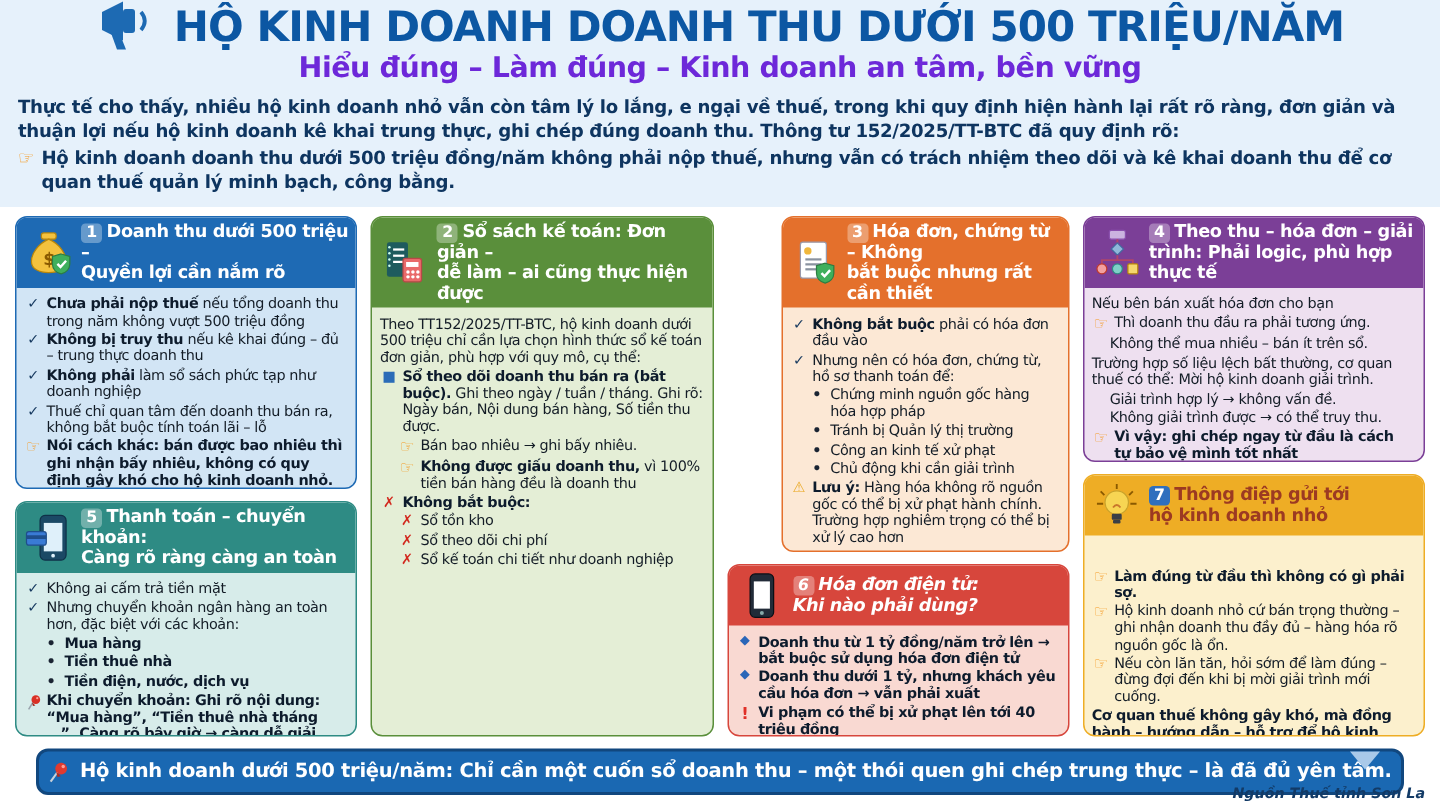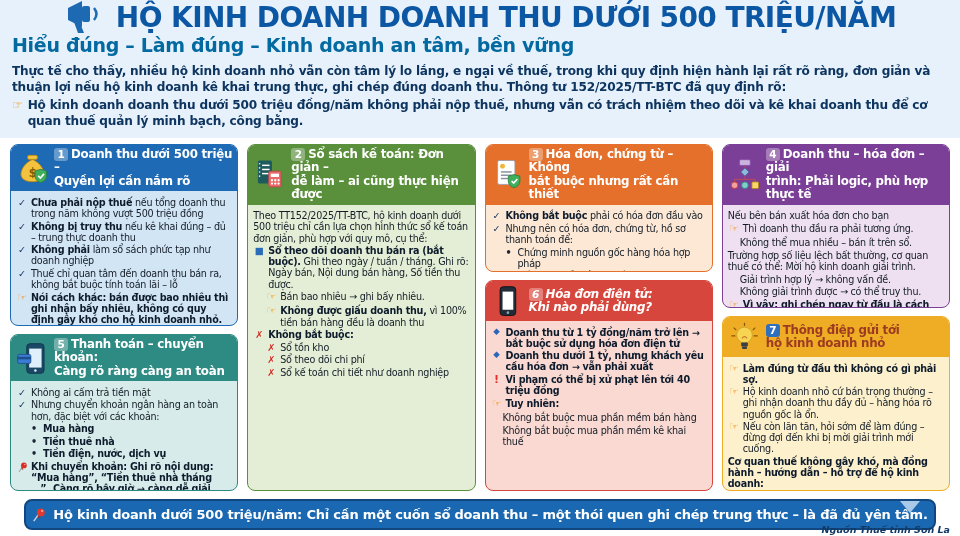--- a/index.html
+++ b/index.html
@@ -2,21 +2,21 @@
 <html><head>
 <meta charset="utf-8">
 <style>
   html,body{margin:0;padding:0;background:#fff;}
   .page{width:960px;height:536px;position:relative;overflow:hidden;background:#ffffff;
         font-family:"DejaVu Sans","Liberation Sans",sans-serif;}
   
   .top{background:#e6f1fb;height:138px;box-sizing:border-box;padding:0 12px 0;}
   .title-row{display:flex;align-items:center;justify-content:center;gap:12px;}
   .main-title{margin:0;font-size:28px;font-weight:bold;color:#0c57a3;letter-spacing:-0.6px;white-space:nowrap;}
-  .subtitle{font-size:19px;font-weight:bold;color:#0369a1;margin-top:0px;letter-spacing:-0.3px;}
+  .subtitle{text-align:center;font-size:19px;font-weight:bold;color:#6d28d9;margin-top:0px;letter-spacing:-0.3px;}
   .intro{margin-top:7px;font-size:12.1px;font-weight:bold;color:#0e3560;line-height:1.33;letter-spacing:-0.2px;}
   .intro2{display:flex;gap:5px;margin-top:2px;}
   .hand-glyph{color:#f59a23;flex:none;font-weight:bold;}
   
   .grid{display:flex;gap:9px;padding:6px 10px 0;height:347px;box-sizing:content-box;}
   .col{flex:1;display:flex;flex-direction:column;gap:8px;min-width:0;}
   .card{border-radius:8px;overflow:hidden;display:flex;flex-direction:column;box-sizing:border-box;border:1.5px solid #888;}
   .chead{display:flex;align-items:center;gap:5px;padding:3px 5px;min-height:40px;box-sizing:border-box;}
   .cicon{flex:none;width:33px;height:33px;display:flex;align-items:center;justify-content:center;}
   .cicon svg{width:33px;height:33px;}
@@ -217,21 +217,21 @@
               <span class="it-text"><span>Sổ theo dõi chi phí</span></span>
             </div>
             <div class="item ind1">
               <span class="mk mk-x">✗</span>
               <span class="it-text"><span>Sổ kế toán chi tiết như doanh nghiệp</span></span>
             </div>
           </div>
         </div>
       </div>
       <div class="col">
-        <div class="card" style="background: rgb(252, 232, 213); border-color: rgb(228, 112, 44); height: 128px;">
+        <div class="card" style="background: rgb(252, 232, 213); border-color: rgb(228, 112, 44); height: 224px; margin-left: 36px;">
           <div class="chead" style="background: rgb(228, 112, 44);">
             <span class="cicon">
               <svg viewBox="0 0 40 40">
                 <rect x="8" y="3" width="21" height="29" rx="2" fill="#fff" stroke="#99a"></rect>
                 <circle cx="14" cy="10" r="3" fill="#f0b73c"></circle>
                 <rect x="12" y="16" width="13" height="1.8" fill="#8a93a0"></rect>
                 <rect x="12" y="20" width="13" height="1.8" fill="#8a93a0"></rect>
                 <rect x="12" y="24" width="9" height="1.8" fill="#8a93a0"></rect>
                 <path d="M28 20 l7 2 v6 c0 4 -3 7 -7 8 c-4 -1 -7 -4 -7 -8 v-6 z" fill="#3faf5c" stroke="#2c7d42"></path>
                 <path d="M25 28 l2.5 2.5 L32 25.5" stroke="#fff" stroke-width="2" fill="none"></path>
@@ -321,21 +321,21 @@
                 <rect x="14" y="2" width="13" height="7" rx="1.5" fill="#cbb3e0" stroke="#8a4fae"></rect>
                 <path d="M20.5 9 V13" stroke="#b0456a" stroke-width="1.5"></path>
                 <path d="M20.5 12 l5 5 -5 5 -5 -5 z" fill="#8fb8da" stroke="#45669e"></path>
                 <path d="M20.5 22 V26 M8 30 V26 H33 V30" stroke="#b0456a" stroke-width="1.5" fill="none"></path>
                 <circle cx="8" cy="33" r="4" fill="#f2a0a0" stroke="#c0392b"></circle>
                 <circle cx="20.5" cy="33" r="4" fill="#7fd0c8" stroke="#2e8b84"></circle>
                 <rect x="29" y="29" width="8" height="8" rx="1" fill="#f5d76e" stroke="#b8860b"></rect>
               </svg>
             </span>
             <div class="ctitle" style="color: rgb(255, 255, 255);">
-              <div><span class="badge" style="background: rgba(255, 255, 255, 0.32);">4</span><span>Doanh thu – hóa đơn – giải</span></div>
+              <div><span class="badge" style="background: rgba(255, 255, 255, 0.32);">4</span><span>Theo thu – hóa đơn – giải</span></div>
               <div>trình: Phải logic, phù hợp thực tế</div>
             </div>
           </div>
           <div class="cbody">
             <div class="item">
               <span class="it-text"><span>Nếu bên bán xuất hóa đơn cho bạn</span></span>
             </div>
             <div class="item">
               <span class="mk mk-hand">☞</span>
               <span class="it-text"><span>Thì doanh thu đầu ra phải tương ứng.</span></span>
@@ -351,21 +351,21 @@
             </div>
             <div class="item ind1">
               <span class="it-text"><span>Không giải trình được → có thể truy thu.</span></span>
             </div>
             <div class="item">
               <span class="mk mk-hand">☞</span>
               <span class="it-text bold"><b class="lead">Vì vậy: ghi chép ngay từ đầu là cách tự bảo vệ mình tốt nhất</b> <span></span></span>
             </div>
           </div>
         </div>
-        <div class="card" style="background: rgb(252, 240, 205); border-color: rgb(238, 173, 37); flex: 1 1 0%;">
+        <div class="card" style="background: rgb(252, 240, 205); border-color: rgb(238, 173, 37); flex: 1 1 0%; gap: 16px;">
           <div class="chead" style="background: rgb(238, 173, 37);">
             <span class="cicon">
               <svg viewBox="0 0 40 40">
                 <g stroke="#8a5a00" stroke-width="1.5">
                   <path d="M20 2 V6"></path>
                   <path d="M7 8 l3 3"></path>
                   <path d="M33 8 l-3 3"></path>
                   <path d="M4 18 H9"></path>
                   <path d="M36 18 H31"></path>
                 </g>

